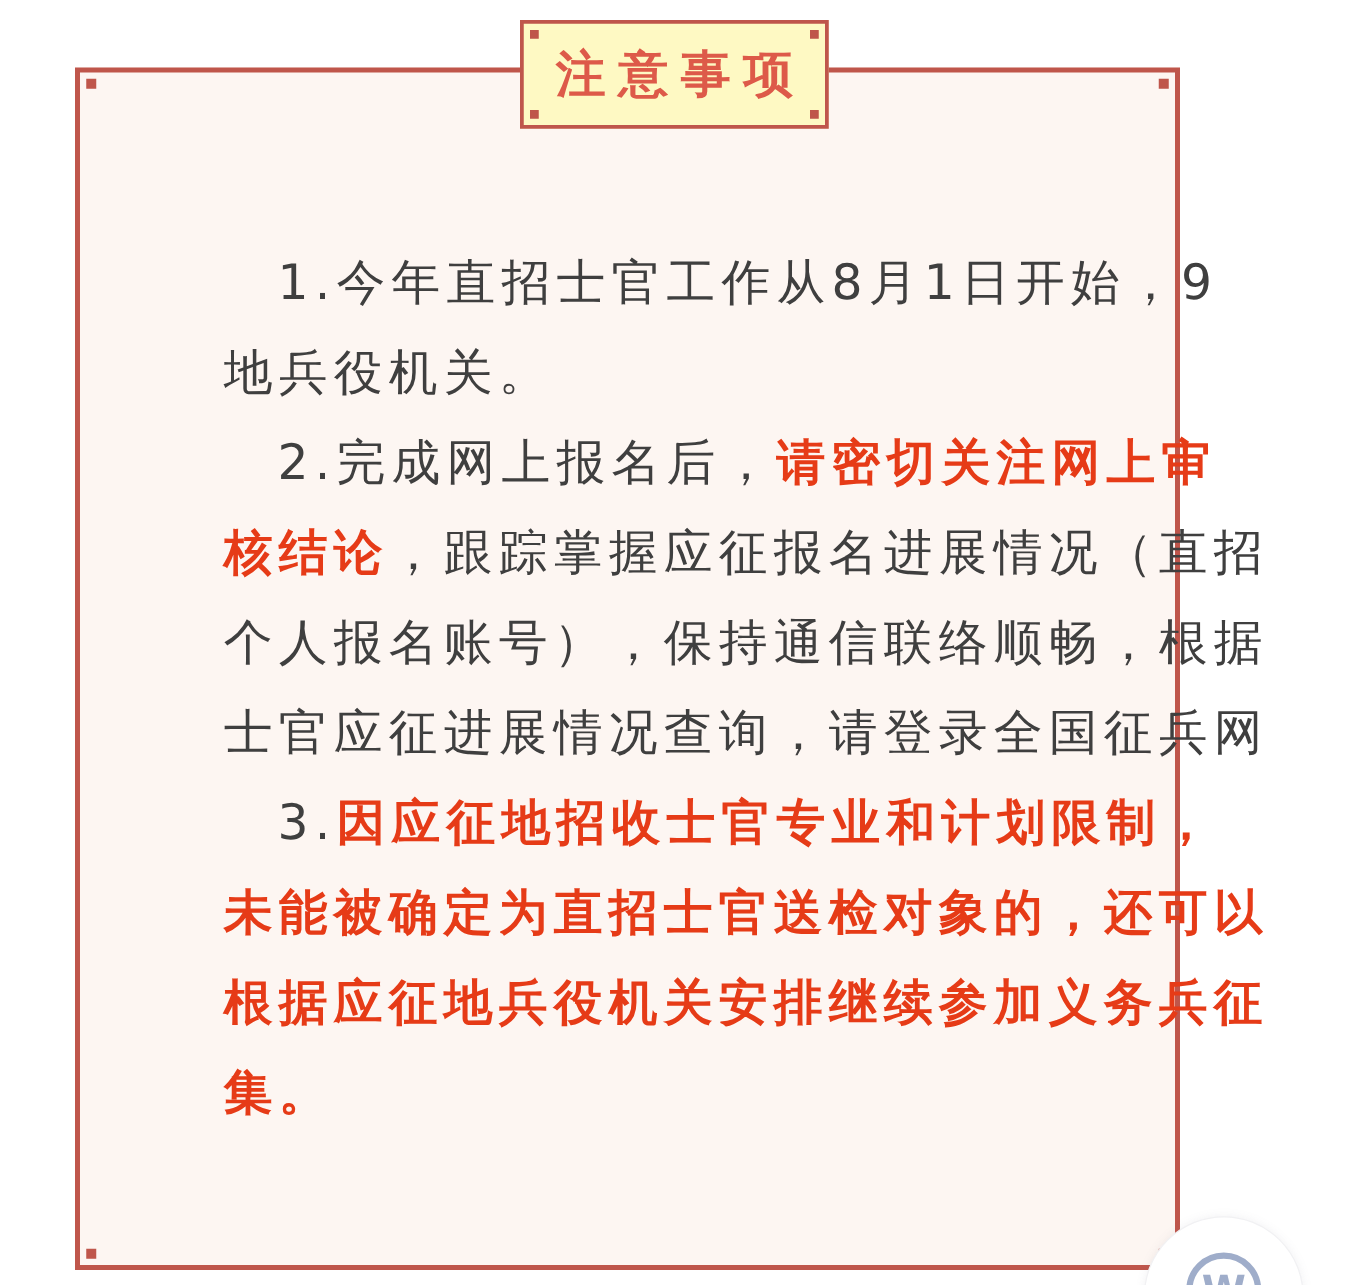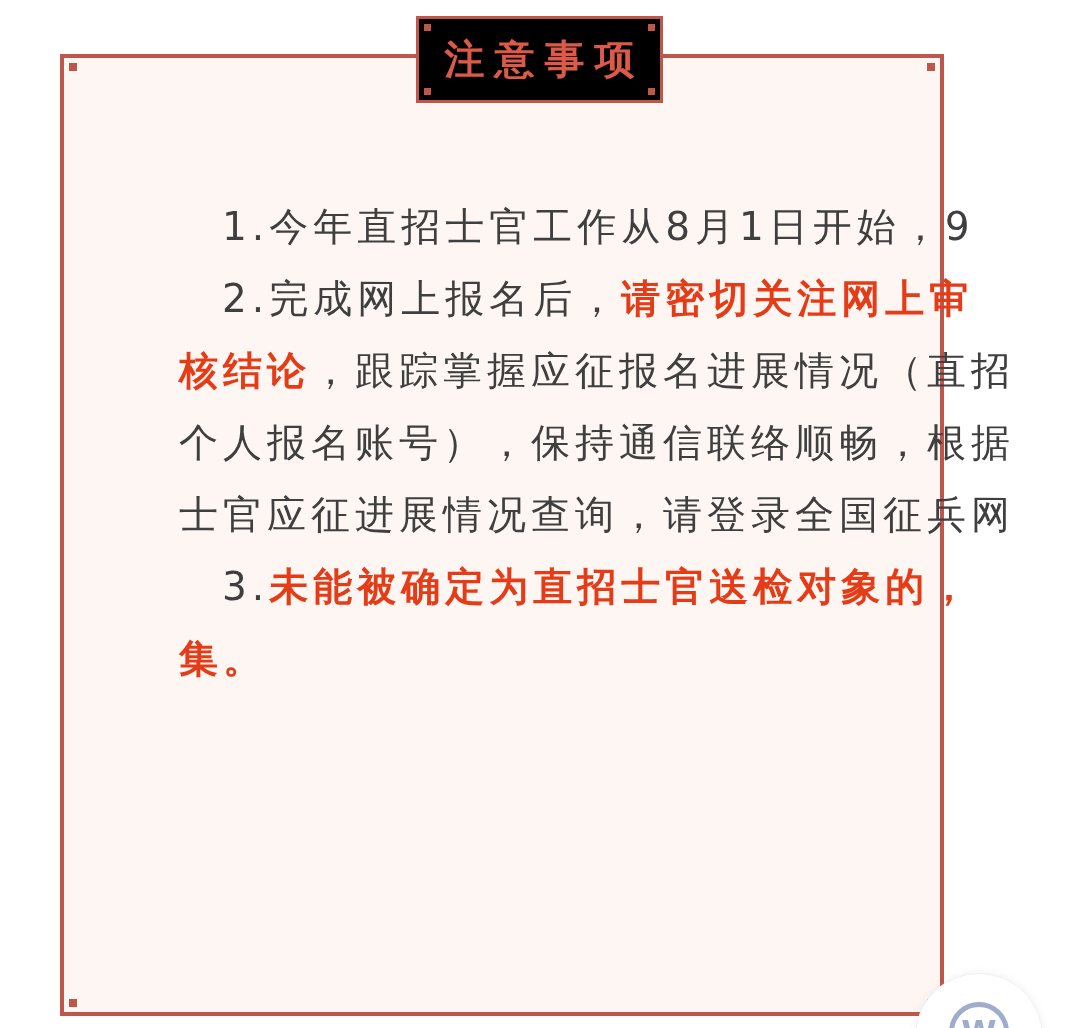--- a/index.html
+++ b/index.html
@@ -33,21 +33,21 @@
     background:var(--border);
   }
   .outer-box .corner.tl{left:5px;top:5px;}
   .outer-box .corner.tr{right:5px;top:5px;}
   .outer-box .corner.bl{left:5px;bottom:5px;}
   .outer-box .corner.br{right:5px;bottom:5px;}
   .title-box{
     position:absolute;
     left:416px;top:16px;
     width:247px;height:87px;
-    background:#000000;
+    background:#fef9c3;
     border:3px solid var(--border);
     z-index:2;
     display:flex;align-items:center;justify-content:center;
   }
   .title-box .corner{width:7px;height:7px;}
   .title-box .corner.tl{left:5px;top:5px;}
   .title-box .corner.tr{right:5px;top:5px;}
   .title-box .corner.bl{left:5px;bottom:5px;}
   .title-box .corner.br{right:5px;bottom:5px;}
   .title-text{
@@ -107,25 +107,28 @@
 <div class="page">
 
   <div class="outer-box">
     <span class="corner tl"></span>
     <span class="corner tr"></span>
     <span class="corner bl"></span>
     <span class="corner br"></span>
 
     <div class="notice-body">
         <div class="line indent"><span class="plain">1.今年直招士官工作从8月1日开始，9</span></div>
+        <div class="line"><span class="plain">地兵役机关。</span></div>
         <div class="line indent"><span class="plain">2.完成网上报名后，</span><span class="em">请密切关注网上审</span></div>
         <div class="line"><span class="em">核结论</span><span class="plain">，跟踪掌握应征报名进展情况（直招</span></div>
         <div class="line"><span class="plain">个人报名账号），保持通信联络顺畅，根据</span></div>
         <div class="line"><span class="plain">士官应征进展情况查询，请登录全国征兵网</span></div>
-        <div class="line indent"><span class="plain">3.</span><span class="em">未能被确定为直招士官送检对象的，</span></div>
+        <div class="line indent"><span class="plain">3.</span><span class="em">因应征地招收士官专业和计划限制，</span></div>
+        <div class="line"><span class="em">未能被确定为直招士官送检对象的，还可以</span></div>
+        <div class="line"><span class="em">根据应征地兵役机关安排继续参加义务兵征</span></div>
         <div class="line"><span class="em">集。</span></div>
       </div>
   </div>
 
   <div class="title-box">
     <span class="corner tl"></span>
     <span class="corner tr"></span>
     <span class="corner bl"></span>
     <span class="corner br"></span>
     <span class="title-text">注意事项</span>

